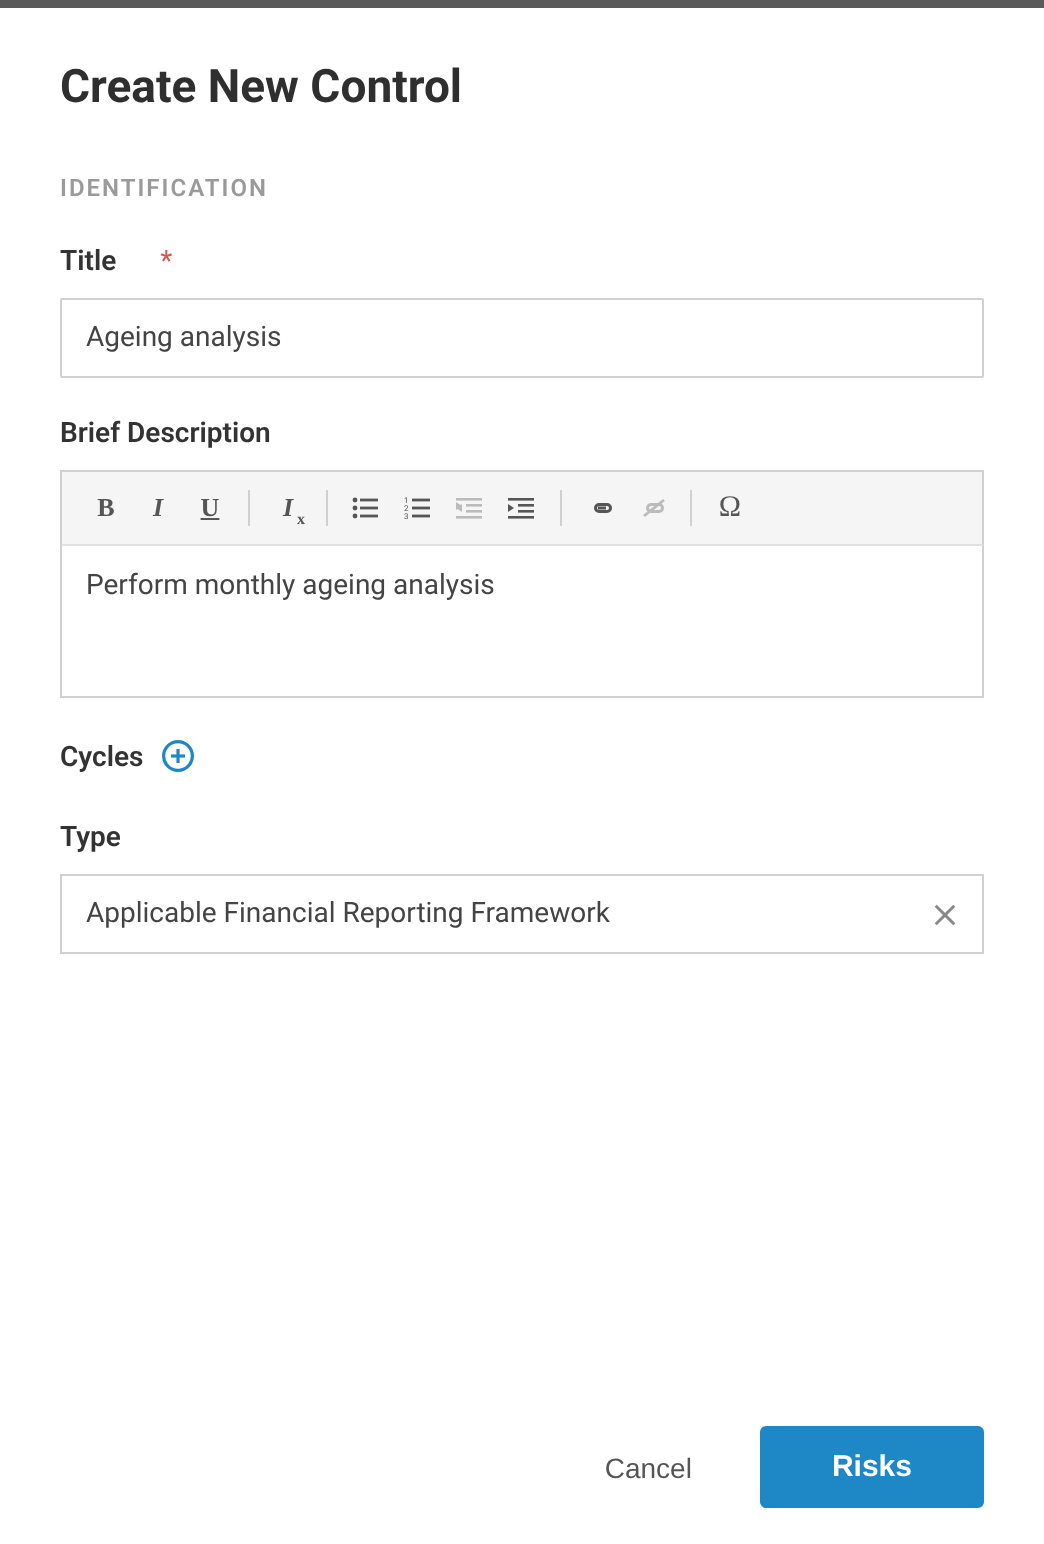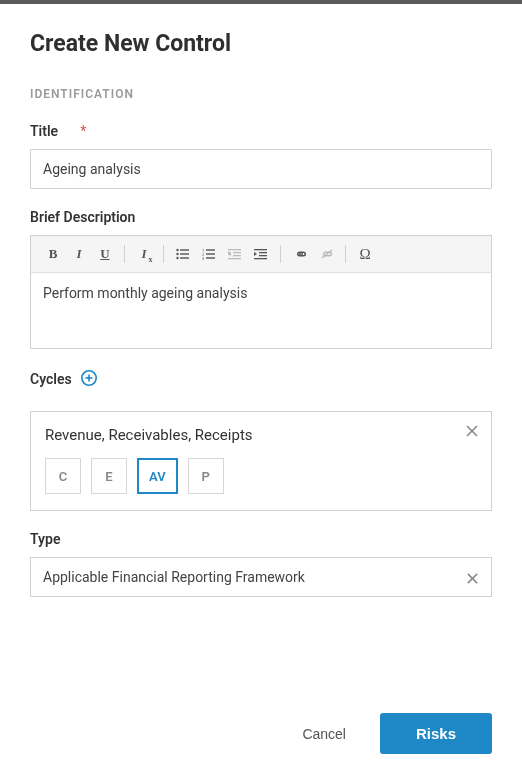--- a/index.html
+++ b/index.html
@@ -152,21 +152,21 @@
   }
   .pill.selected {
     border: 2px solid #1e88c7;
     color: #1e88c7;
   }
 
   .type-box {
     border: 1px solid #d0d0d0;
     padding: 11px 12px;
     display: flex;
-    align-items: flex-end;
+    align-items: center;
     justify-content: space-between;
     font-size: 14px;
     color: #444;
   }
   .type-clear {
     color: #888;
     cursor: pointer;
     display:flex;
   }
 
@@ -307,35 +307,20 @@
     <div class="cycles-label-row">
       <span class="lbl">Cycles</span>
       <span class="add-icon">
         <svg width="18" height="18" viewBox="0 0 18 18">
           <circle cx="9" cy="9" r="7.2" fill="none" stroke="#1e88c7" stroke-width="1.6"></circle>
           <line x1="9" y1="5.5" x2="9" y2="12.5" stroke="#1e88c7" stroke-width="1.6"></line>
           <line x1="5.5" y1="9" x2="12.5" y2="9" stroke="#1e88c7" stroke-width="1.6"></line>
         </svg>
       </span>
     </div>
-    <div class="cycle-box">
-      <div class="cycle-title">Revenue, Receivables, Receipts</div>
-      <span class="cycle-close">
-        <svg width="14" height="14" viewBox="0 0 14 14">
-          <line x1="2" y1="2" x2="12" y2="12" stroke="#888" stroke-width="1.6"></line>
-          <line x1="12" y1="2" x2="2" y2="12" stroke="#888" stroke-width="1.6"></line>
-        </svg>
-      </span>
-      <div class="pill-row">
-        <div class="pill">C</div>
-        <div class="pill">E</div>
-        <div class="pill selected">AV</div>
-        <div class="pill">P</div>
-      </div>
-    </div>
   </div>
 
   <div class="field">
     <div class="field-label">
       <span>Type</span>
     </div>
     <div class="type-box">
       <span>Applicable Financial Reporting Framework</span>
       <span class="type-clear">
         <svg width="13" height="13" viewBox="0 0 14 14">

